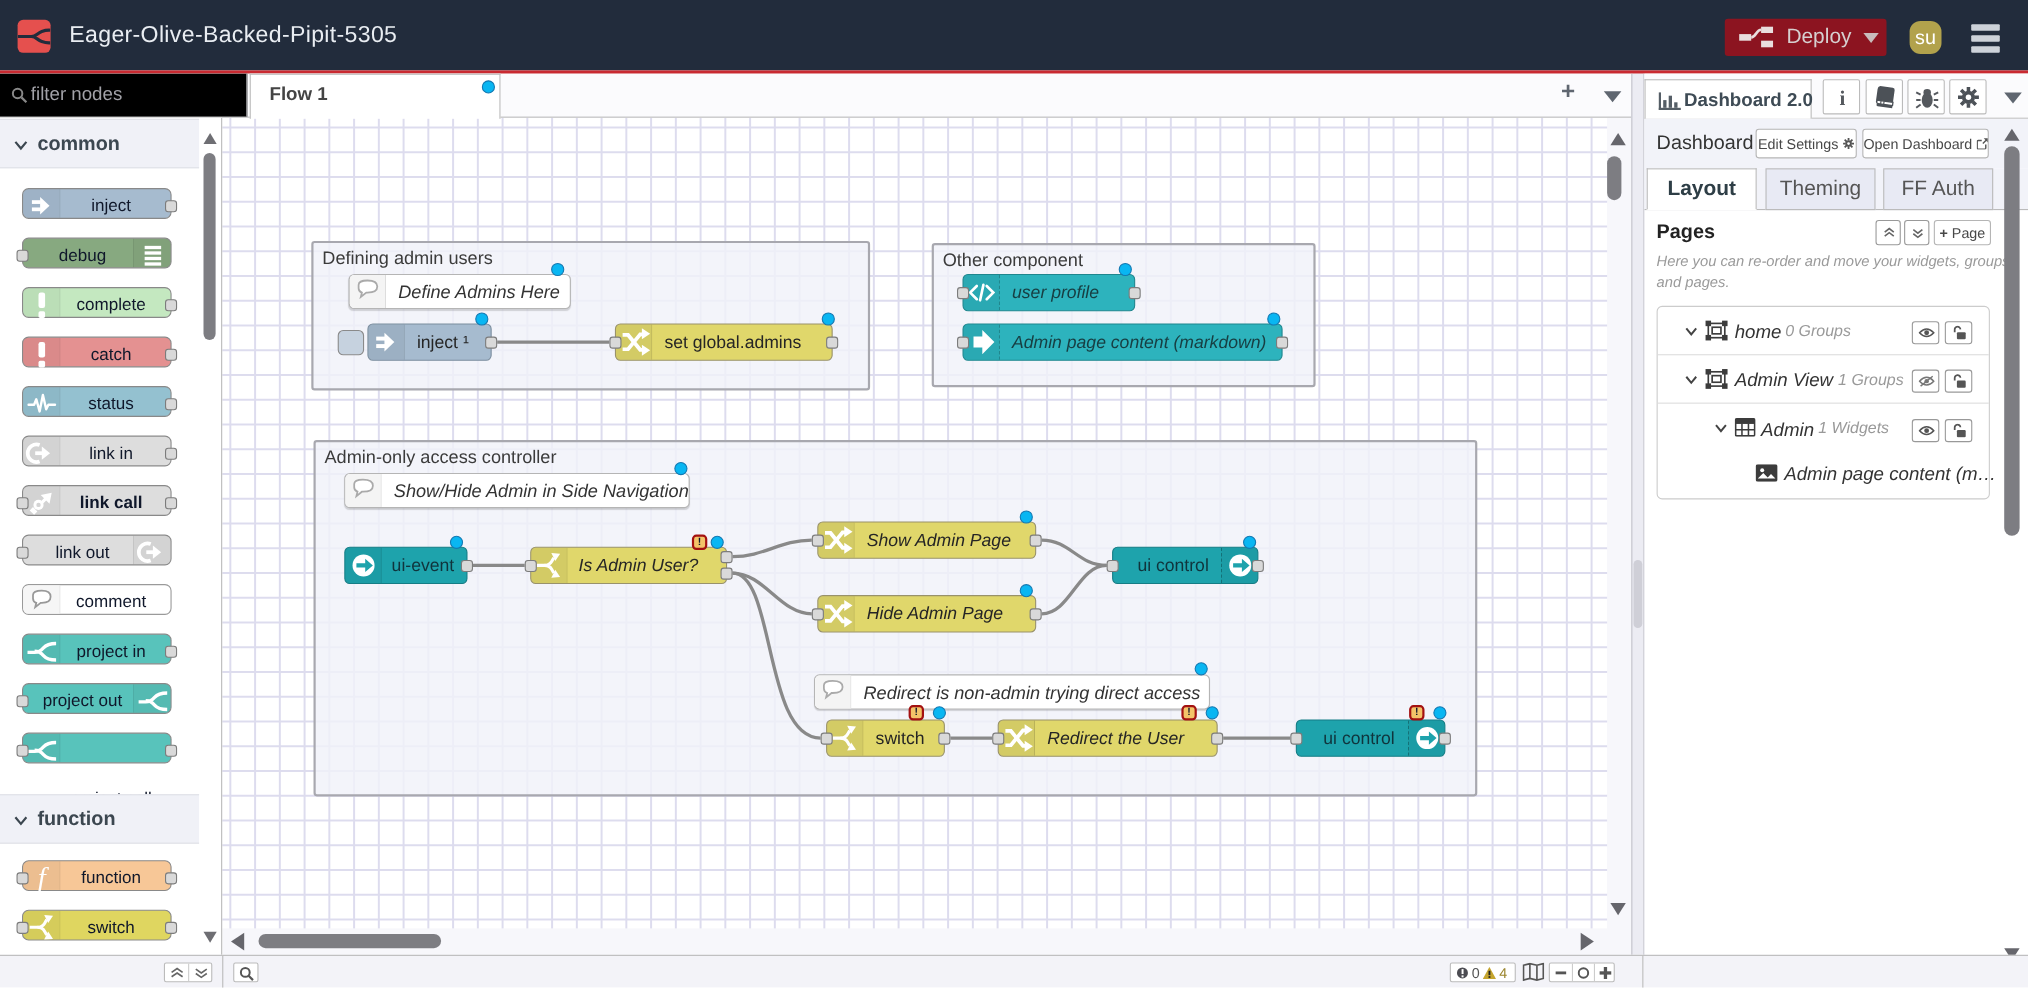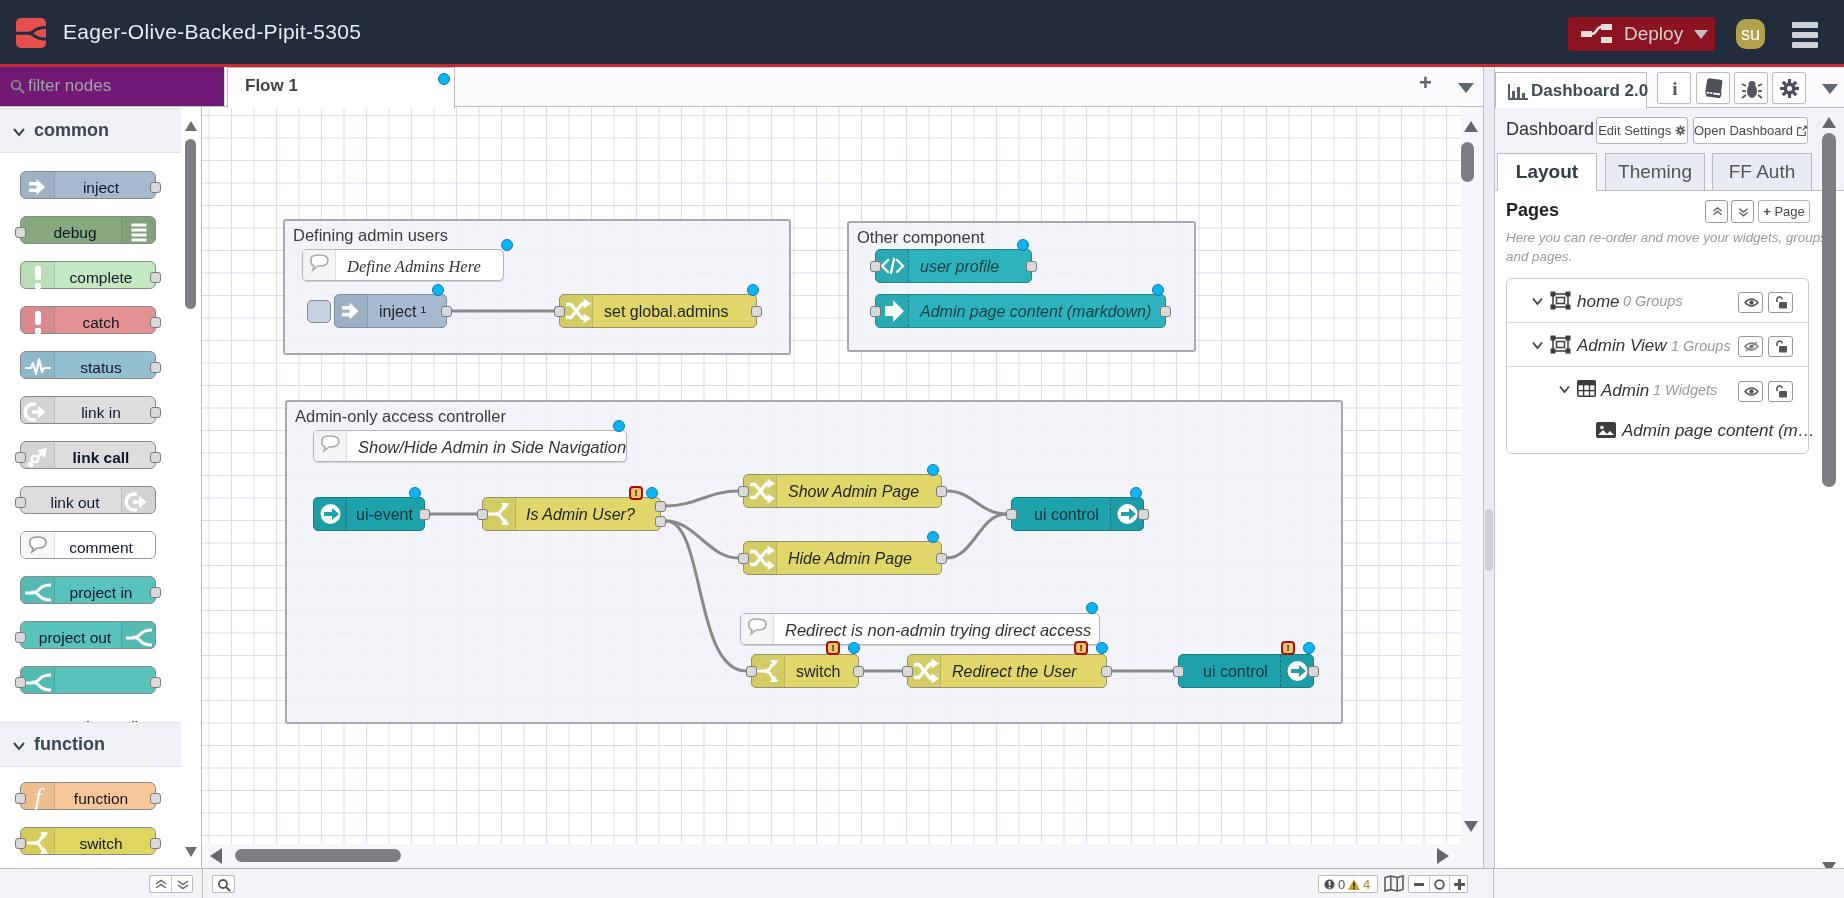--- a/index.html
+++ b/index.html
@@ -14,21 +14,21 @@
 #logo { position:absolute; left:16px; top:18px; width:30px; height:30px; background:#e5504e; border-radius:5px; overflow:hidden; }
 #title { position:absolute; left:63px; top:20px; font-size:21px; color:#e9edf2; letter-spacing:0.3px; }
 #deploy { position:absolute; left:1556px; top:17px; width:147px; height:34px; background:#8c1420; border-radius:3px; color:#dfc8c8;margin-left:12px; }
 #deploy .dtext { position:absolute; left:56px; top:6px; font-size:19px; color:#d6cfcf; }
 #deploy .dcaret { position:absolute; left:126px; top:13px; width:0; height:0; border-left:7px solid transparent; border-right:7px solid transparent; border-top:9px solid #c9bcbc; }
 #avatar { position:absolute; left:1736px; top:19px; width:29px; height:30px; background:#b2a24c; border-radius:10px; color:#fff; font-size:18px; text-align:center; line-height:30px; }
 #burger div { position:absolute; left:1792px; width:26px; height:6px; background:#cdd2d9; border-radius:1px; }
 
 
 #topstrip { position:absolute; left:0; top:67px; width:1483px; height:40px; background:#fbfbfd; border-bottom:1px solid #bbbbbb; }
-#filterbox { position:absolute; left:0; top:0; width:225px; height:39px; background:#701a75; border-right:1px solid #d9d9dd; color:#aaa; }
+#filterbox { position:absolute; left:0; top:0; width:225px; height:39px; background:#000000; border-right:1px solid #d9d9dd; color:#aaa; }
 #filterbox span { position:absolute; left:28px; top:9px; font-size:17px; color:#a2a2a8; }
 #flowtab { position:absolute; left:227px; top:0px; width:228px; height:41px; background:#fff; border:1px solid #bbb; border-bottom:none; z-index:3; }
 #flowtab b { position:absolute; left:17px; top:8px; font-size:17px; color:#444; font-weight:bold; }
 .bluedot { position:absolute; width:12px; height:12px; background:#09b6f2; border:1px solid #1479b2; border-radius:50%; z-index:5; }
 #tabplus { position:absolute; left:1419px; top:3px; font-size:22px; color:#5f6670; font-weight:bold;}
 #tabcaret { position:absolute; left:1458px; top:16px; width:0; height:0; border-left:8px solid transparent; border-right:8px solid transparent; border-top:10px solid #5f6670; }
 
 
 #palette { position:absolute; left:0; top:107px; width:202px; height:761px; background:#fff; border-right:1px solid #bbb; }
 .cat { position:absolute; left:0; width:181px; height:45px; background:#f0f1f7; border-top:1px solid #dfe0e6; border-bottom:1px solid #dfe0e6; }
@@ -122,21 +122,21 @@
     <path class="wire" d="M666,521 C695,521 709,558 738,558"></path>
     <path class="wire" d="M666,521 C705,521 694,671 746,671"></path>
     <path class="wire" d="M947,491 C973,491 980,514 1006,514"></path>
     <path class="wire" d="M947,558 C973,558 980,514 1006,514"></path>
     <path class="wire" d="M864,671 L902,671"></path>
     <path class="wire" d="M1112,671 L1173,671"></path>
   </svg>
 
   <div id="nodes">
 
-    <div class="comment" style="left:302px; top:249px; width:202px;font-family:Liberation Serif, serif;">
+    <div class="comment" style="left:317px; top:249px; width:202px;">
       <div class="cicon">
           <svg width="33" height="30" viewBox="0 0 33 30">
             <path d="M8,9 q0,-4 8,-4 q9,0 9,5.5 q0,5.5 -9,5.5 l-1,0 l-5,4 l1,-4 q-3,-1 -3,-4 z" fill="#fff" stroke="#aaa" stroke-width="1.6"></path>
           </svg>
         </div>
       <span class="clbl" style="left:44px;">Define Admins Here</span>
     </div>
 
     <div class="abs" style="left:307px; top:300px; width:24px; height:23px; background:#c6d2df; border:1px solid #8a8a8a; border-radius:5px;"></div>
     <div class="node" style="left:334px; top:294px; width:113px; background:#a6bbcf; border:1px solid #7b8d9e;">

